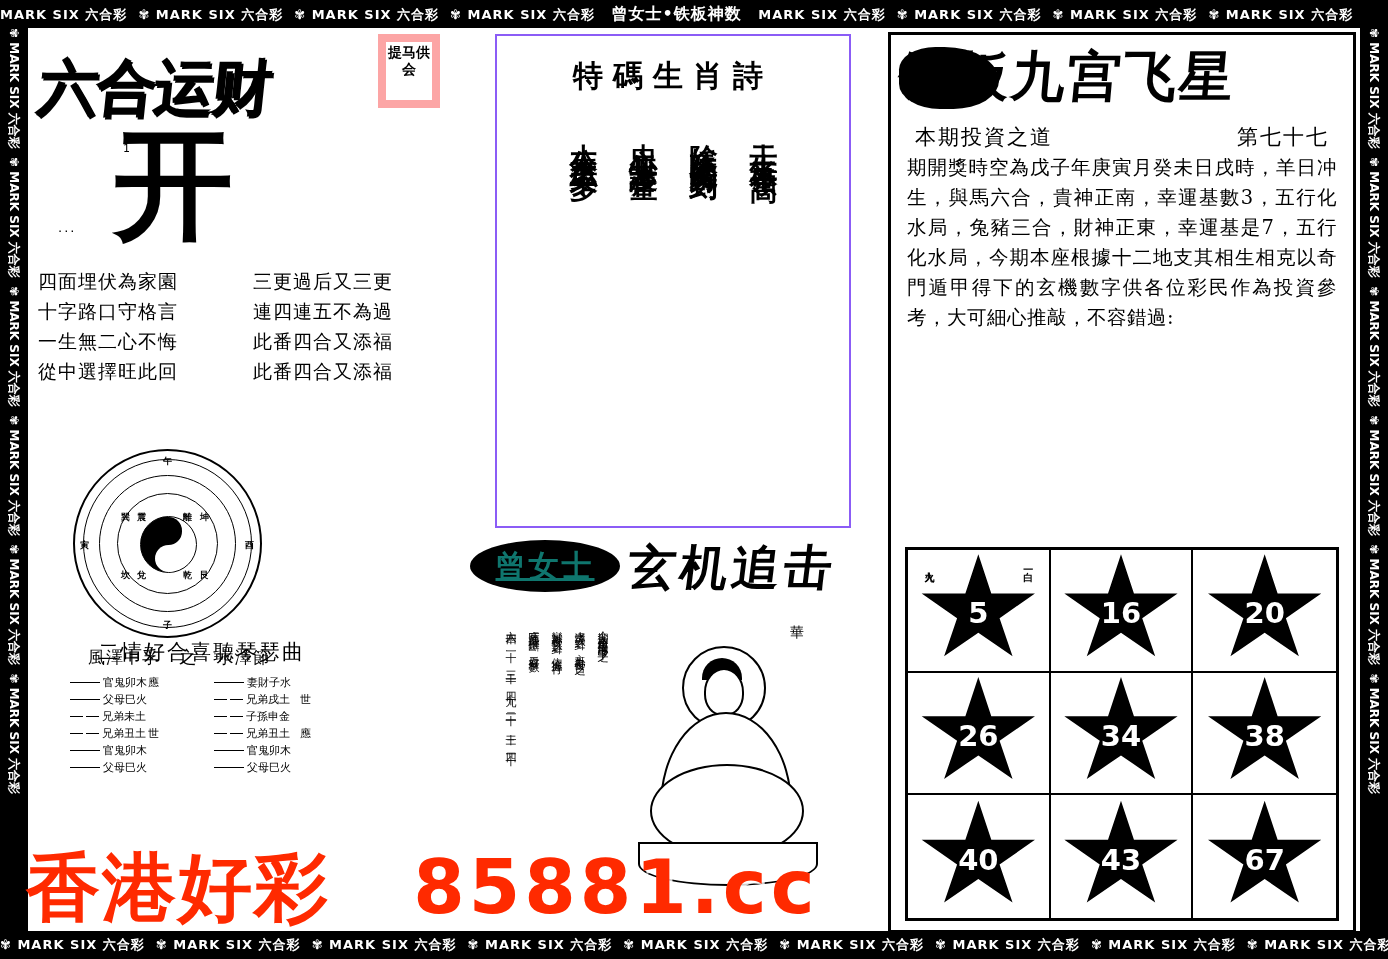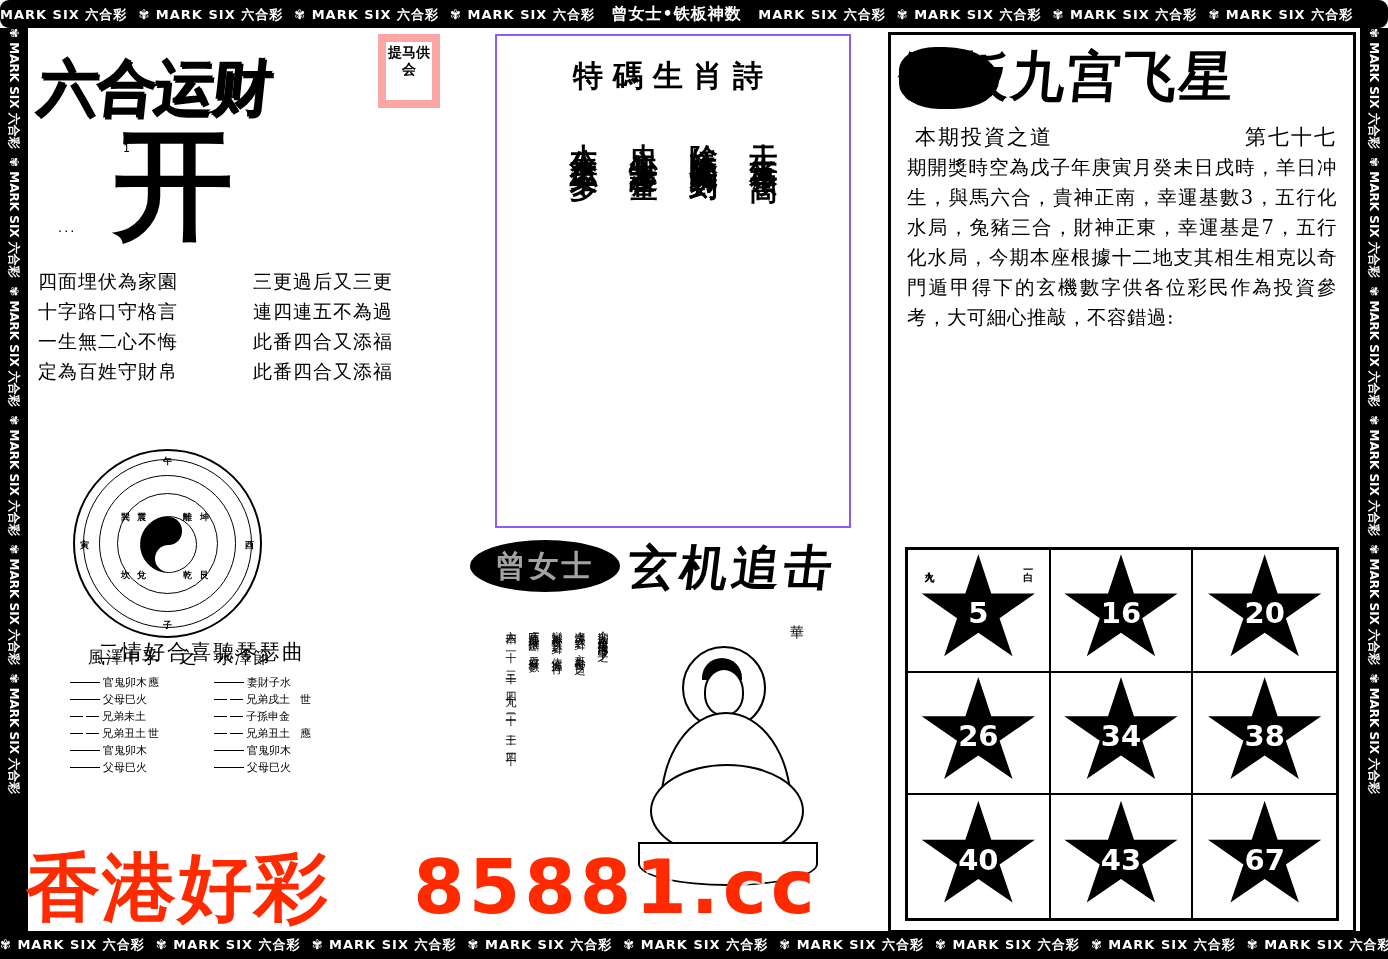--- a/index.html
+++ b/index.html
@@ -1,20 +1,20 @@
 <!DOCTYPE html>
 <html><head>
 <meta charset="utf-8">
 <style>
   html,body{margin:0;padding:0;background:#fff;}
   body{width:1388px;height:959px;font-family:"DejaVu Sans","Liberation Sans",sans-serif;overflow:hidden;position:relative;color:#000;}
 
   
   .border-strip{position:absolute;background:#000;color:#fff;font-weight:bold;overflow:hidden;white-space:nowrap;}
-  .border-top{left:0;top:0;width:1388px;height:28px;line-height:28px;font-size:13px;letter-spacing:1px;border-radius:9px;}
+  .border-top{left:0;top:0;width:1388px;height:28px;line-height:28px;font-size:13px;letter-spacing:1px;}
   .border-bottom{left:0;bottom:0;width:1388px;height:28px;line-height:28px;font-size:13px;letter-spacing:1px;}
   .border-left{left:0;top:28px;width:28px;height:903px;}
   .border-right{right:0;top:28px;width:28px;height:903px;}
   .vert-inner{position:absolute;top:0;left:0;width:903px;height:28px;line-height:28px;font-size:12px;font-weight:bold;
      transform-origin:0 0;}
   .border-left .vert-inner{transform:rotate(90deg) translateY(-28px);}
   .border-right .vert-inner{transform:rotate(90deg) translateY(-28px);}
   .strip-title{font-size:16px;}
 
   
@@ -67,21 +67,21 @@
   .col-mid{position:absolute;left:452px;top:6px;width:390px;height:890px;}
   .verse-box{position:absolute;left:15px;top:0;width:352px;height:490px;border:2px solid #8b5cf6;}
   .verse-title{position:absolute;left:0;right:0;top:20px;text-align:center;font-family:"DejaVu Serif",serif;
       font-weight:bold;font-size:30px;letter-spacing:10px;}
   .verse-cols{position:absolute;left:0;right:0;top:85px;display:flex;justify-content:center;gap:22px;}
   .vcol{writing-mode:vertical-rl;text-orientation:upright;font-family:"DejaVu Serif","Liberation Serif",serif;
       font-size:28px;letter-spacing:5px;font-weight:bold;height:350px;}
 
   .banner{position:absolute;left:-10px;top:500px;width:400px;height:70px;}
   .banner-oval{position:absolute;left:0;top:6px;width:150px;height:52px;background:#000;border-radius:50%;
-      color:#a3a3a3;font-family:"DejaVu Serif",serif;font-weight:bold;font-size:30px;text-align:center;line-height:52px;letter-spacing:3px;}
+      color:#0f766e;font-family:"DejaVu Serif",serif;font-weight:bold;font-size:30px;text-align:center;line-height:52px;letter-spacing:3px;text-decoration:underline;}
   .banner-text{position:absolute;left:158px;top:2px;font-family:"DejaVu Serif",serif;font-weight:bold;font-size:48px;
       letter-spacing:4px;transform:skewX(-7deg);}
 
   .mid-vert{position:absolute;left:0;top:588px;width:130px;height:230px;display:flex;flex-direction:row-reverse;gap:8px;}
   .mid-vert .mv{writing-mode:vertical-rl;text-orientation:upright;font-size:11px;line-height:15px;letter-spacing:2px;}
 
   
   .goddess{position:absolute;left:140px;top:580px;width:240px;height:300px;}
   .halo{position:absolute;left:62px;top:32px;width:80px;height:80px;border-radius:50%;border:2px solid #000;}
   .head{position:absolute;left:84px;top:54px;width:36px;height:44px;border-radius:50% 50% 45% 45%;border:2px solid #000;background:#fff;}
@@ -91,21 +91,21 @@
   .lotus{position:absolute;left:18px;top:228px;width:176px;height:40px;border:2px solid #000;border-radius:0 0 50% 50%;background:#fff;}
   .g-label{position:absolute;left:170px;top:10px;font-size:14px;font-family:"DejaVu Serif",serif;}
 
   
   .col-right{position:absolute;left:860px;top:4px;width:462px;height:895px;border:3px solid #000;}
   .right-title{position:relative;height:80px;margin:6px 8px 0 8px;}
   .rt-text{position:absolute;left:0;top:0;font-family:"DejaVu Serif",serif;font-weight:bold;font-size:54px;
       letter-spacing:2px;transform:skewX(-5deg);white-space:nowrap;}
   .rt-blot{position:absolute;left:0;top:6px;width:100px;height:62px;background:#000;border-radius:40% 60% 50% 45%;}
 
-  .right-head{display:flex;justify-content:space-between;margin:2px 16px 2px 24px;font-family:"DejaVu Serif",serif;font-size:21px;letter-spacing:2px;}
+  .right-head{display:flex;justify-content:space-between;margin:2px 24px 2px 24px;font-family:"DejaVu Serif",serif;font-size:21px;letter-spacing:2px;}
   .right-body{margin:2px 16px 13px 16px;font-family:"DejaVu Serif","Liberation Serif",serif;font-size:19.5px;line-height:30px;text-align:justify;letter-spacing:0.5px;}
 
   .star-grid{position:absolute;left:14px;top:512px;width:428px;height:368px;border:3px solid #000;
       display:grid;grid-template-columns:repeat(3,1fr);grid-template-rows:repeat(3,1fr);}
   .star-cell{position:relative;border-right:2px solid #000;border-bottom:2px solid #000;}
   .star-cell:nth-child(3n){border-right:none;}
   .star-cell:nth-child(n+7){border-bottom:none;}
   .star{position:absolute;left:50%;top:50%;transform:translate(-50%,-50%);width:118px;height:112px;background:#000;
      clip-path:polygon(50% 0%,61% 35%,98% 35%,68% 57%,79% 91%,50% 70%,21% 91%,32% 57%,2% 35%,39% 35%);}
   .star-num{position:absolute;left:0;right:0;top:50%;transform:translateY(-42%);text-align:center;color:#fff;
@@ -178,21 +178,21 @@
       <div class="mast-box">提马供会</div>
       <div class="mast-one">1</div>
     </div>
     <div class="mast-dots">···</div>
 
     <div class="poem-wrap">
       <div class="poem-col a">
         <div>四面埋伏為家園</div>
         <div>十字路口守格言</div>
         <div>一生無二心不悔</div>
-        <div>定為百姓守財帛</div>
+        <div>從中選擇旺此回</div>
       </div><div class="poem-col b">
         <div>三更過后又三更</div>
         <div>連四連五不為過</div>
         <div>此番四合又添福</div>
         <div>此番四合又添福</div>
       </div>
       <div class="poem-foot">二情好合喜聽琴瑟曲</div>
     </div>
 
     <div class="bagua">

